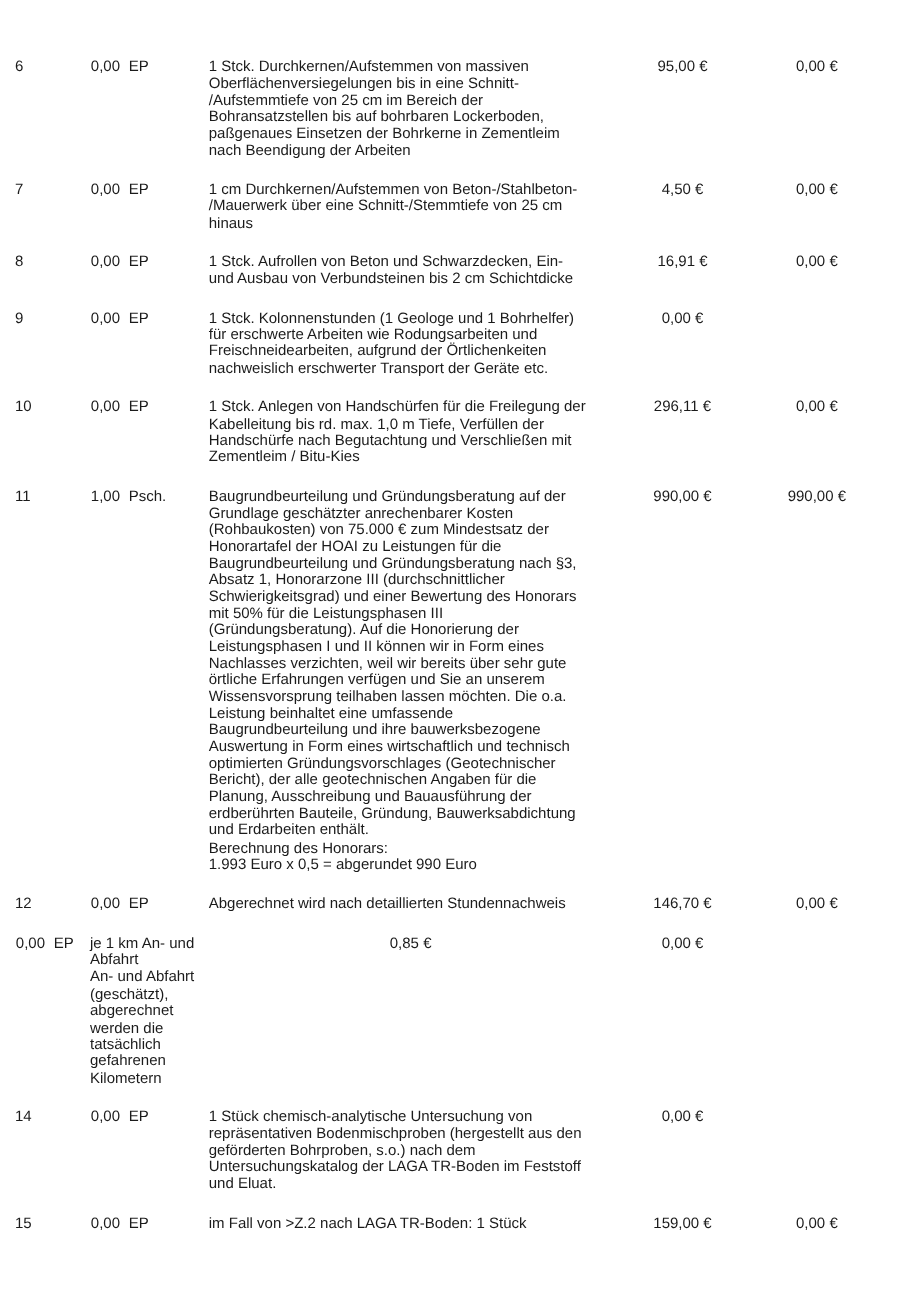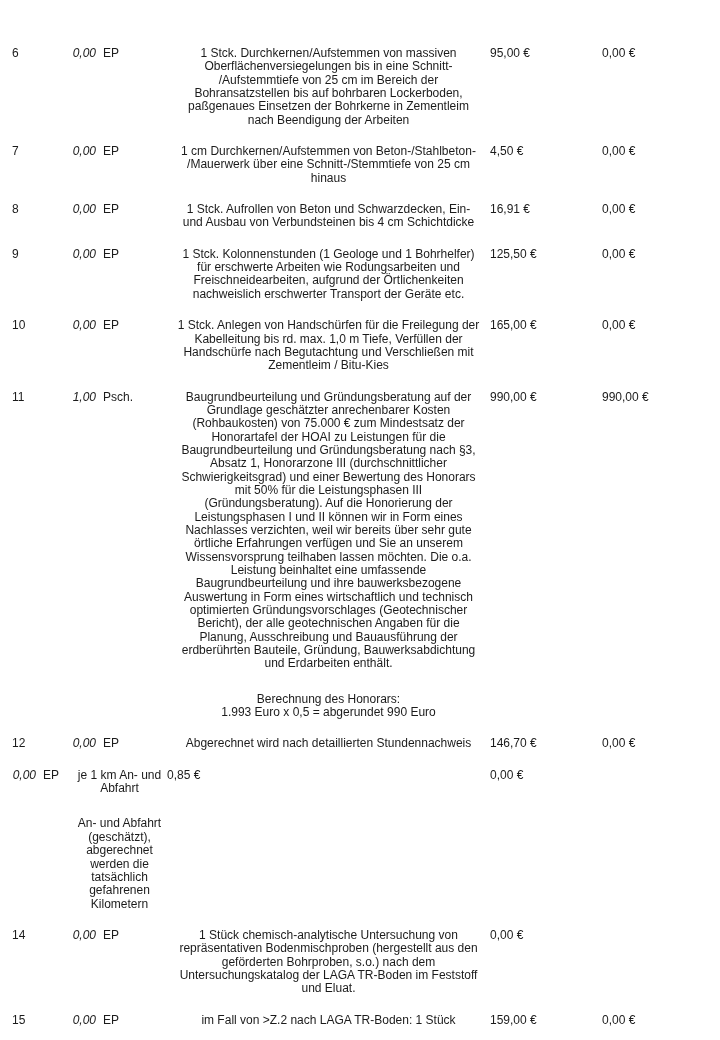--- a/index.html
+++ b/index.html
@@ -25,30 +25,28 @@
   .row {
     display: grid;
     grid-template-columns: 60px 95px 323px 112px 103px;
     margin-bottom: 18px;
   }
   .cell-pos { text-align: left; }
   .cell-qty .num {
     display: inline-block;
     width: 24px;
     text-align: right;
-    font-style: italic;
   }
   .cell-qty .unit { margin-left: 7px; }
   .cell-desc p {
     margin: 0;
     white-space: pre-line;
-    text-align: center;
   }
-  .cell-desc p + p { margin-top: 22px; }
-  .cell-price, .cell-total { text-align: left; }
+  .cell-desc p + p { margin-top: 1px; }
+  .cell-price, .cell-total { text-align: center; }
 </style>
 </head>
 <body>
 
 <div class="page">
   <div id="rows-container">
   <div class="row">
     <div class="cell-pos">6</div>
     <div class="cell-qty"><span class="num">0,00</span><span class="unit">EP</span></div>
     <div class="cell-desc">
@@ -73,49 +71,48 @@
         </div>
     <div class="cell-price">4,50 €</div>
     <div class="cell-total">0,00 €</div>
   </div>
 
   <div class="row">
     <div class="cell-pos">8</div>
     <div class="cell-qty"><span class="num">0,00</span><span class="unit">EP</span></div>
     <div class="cell-desc">
           <p>1 Stck. Aufrollen von Beton und Schwarzdecken, Ein-
-und Ausbau von Verbundsteinen bis 4 cm Schichtdicke</p>
+und Ausbau von Verbundsteinen bis 2 cm Schichtdicke</p>
         </div>
     <div class="cell-price">16,91 €</div>
     <div class="cell-total">0,00 €</div>
   </div>
 
   <div class="row">
     <div class="cell-pos">9</div>
     <div class="cell-qty"><span class="num">0,00</span><span class="unit">EP</span></div>
     <div class="cell-desc">
           <p>1 Stck. Kolonnenstunden (1 Geologe und 1 Bohrhelfer)
 für erschwerte Arbeiten wie Rodungsarbeiten und
 Freischneidearbeiten, aufgrund der Örtlichenkeiten
 nachweislich erschwerter Transport der Geräte etc.</p>
         </div>
-    <div class="cell-price">125,50 €</div>
     <div class="cell-total">0,00 €</div>
   </div>
 
   <div class="row">
     <div class="cell-pos">10</div>
     <div class="cell-qty"><span class="num">0,00</span><span class="unit">EP</span></div>
     <div class="cell-desc">
           <p>1 Stck. Anlegen von Handschürfen für die Freilegung der
 Kabelleitung bis rd. max. 1,0 m Tiefe, Verfüllen der
 Handschürfe nach Begutachtung und Verschließen mit
 Zementleim / Bitu-Kies</p>
         </div>
-    <div class="cell-price">165,00 €</div>
+    <div class="cell-price">296,11 €</div>
     <div class="cell-total">0,00 €</div>
   </div>
 
   <div class="row">
     <div class="cell-pos">11</div>
     <div class="cell-qty"><span class="num">1,00</span><span class="unit">Psch.</span></div>
     <div class="cell-desc">
           <p>Baugrundbeurteilung und Gründungsberatung auf der
 Grundlage geschätzter anrechenbarer Kosten
 (Rohbaukosten) von 75.000 € zum Mindestsatz der

